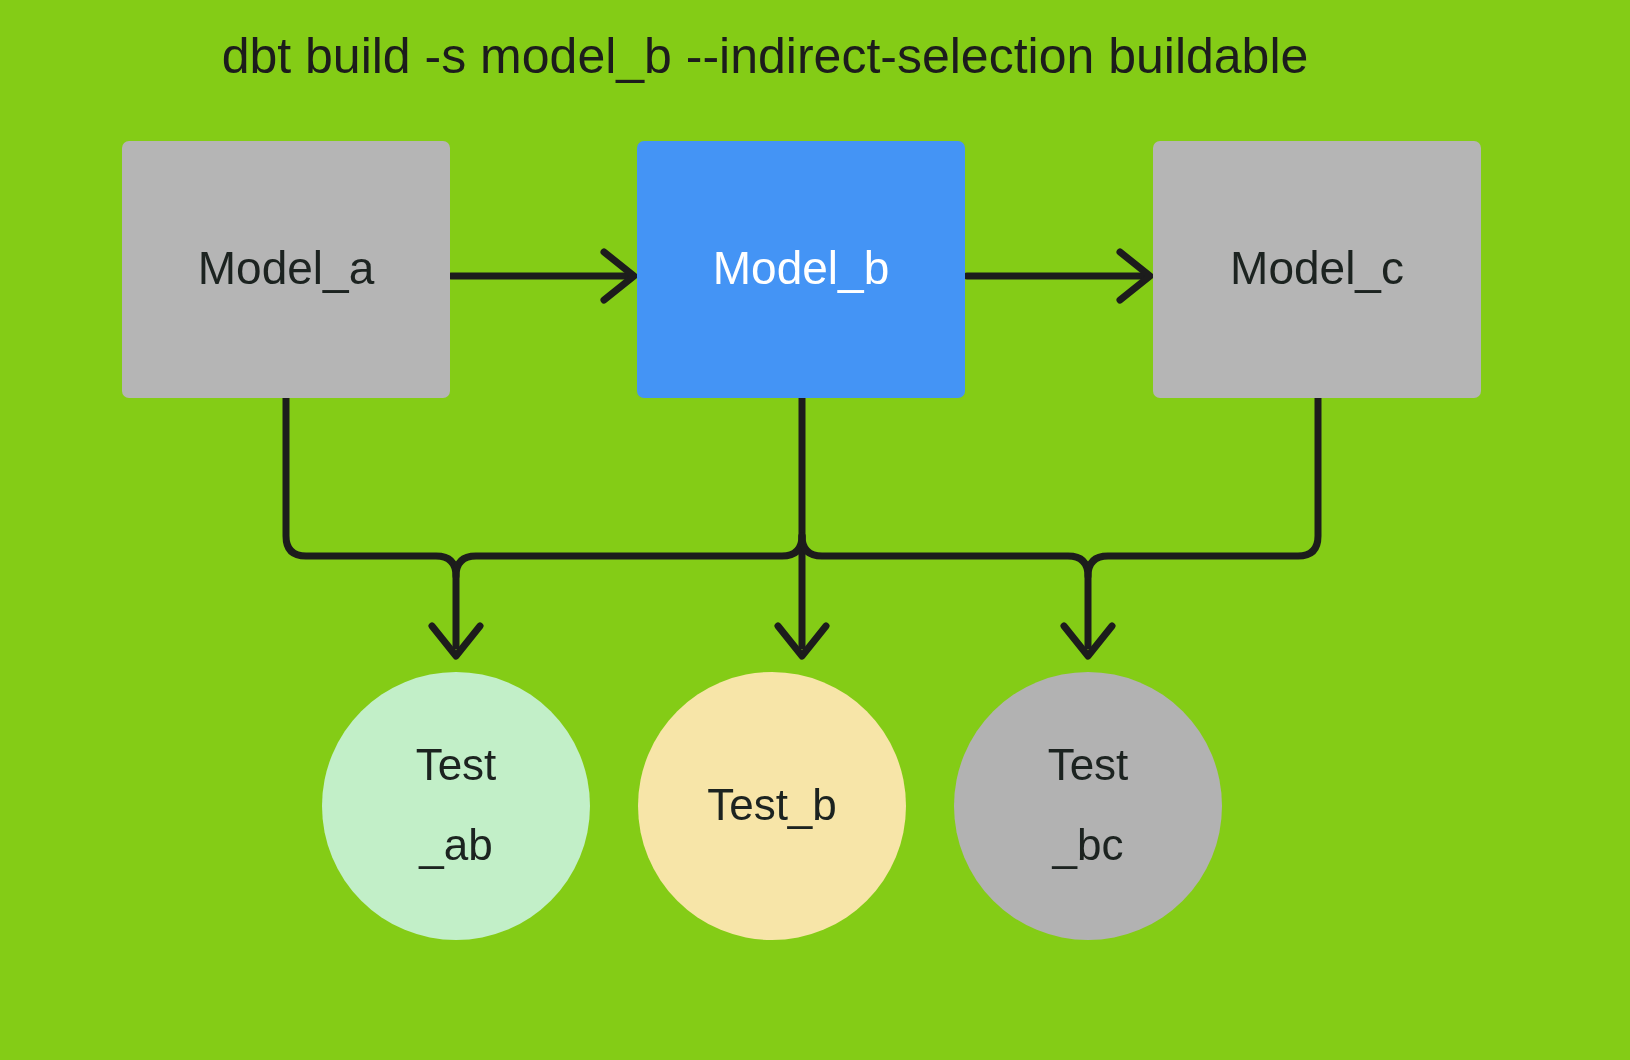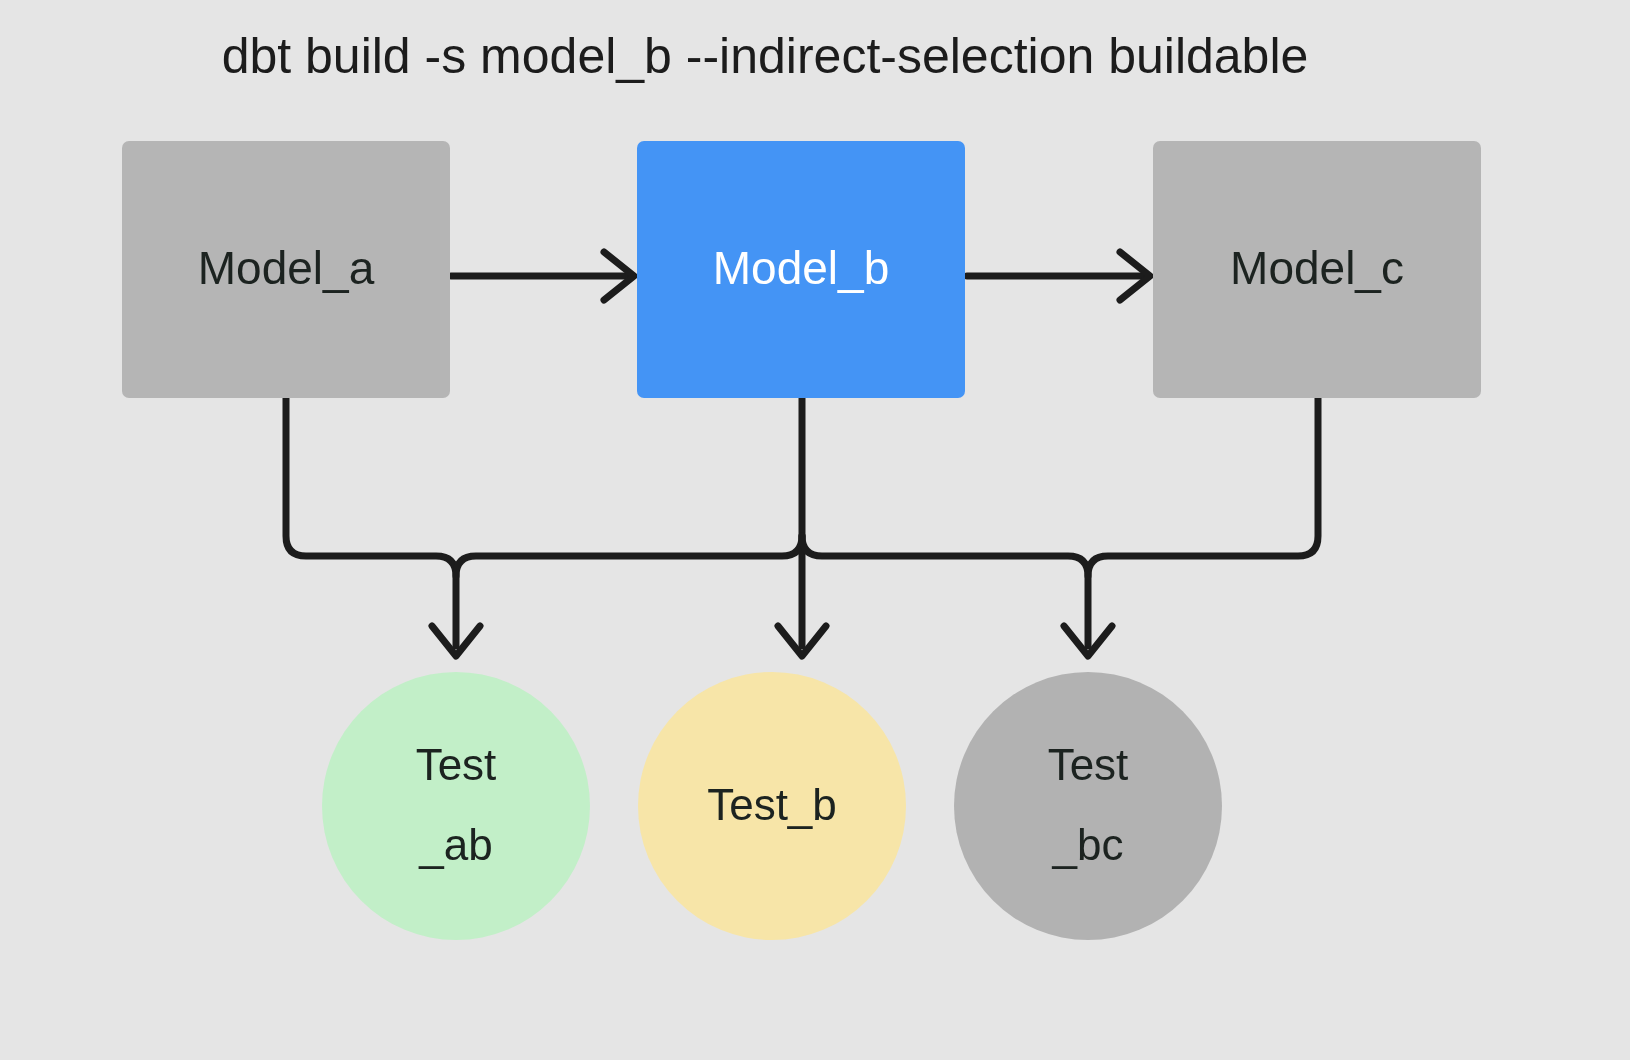--- a/index.html
+++ b/index.html
@@ -8,21 +8,21 @@
     padding: 0;
     background: #ffffff;
   }
   body {
     font-family: "Liberation Sans", sans-serif;
   }
   #canvas {
     position: relative;
     width: 1630px;
     height: 1060px;
-    background: #e5e5e5;
+    background: #84cc16;
     overflow: hidden;
   }
   #diagram-svg {
     position: absolute;
     left: 0;
     top: 0;
     width: 1630px;
     height: 1060px;
   }
   .title-text {

